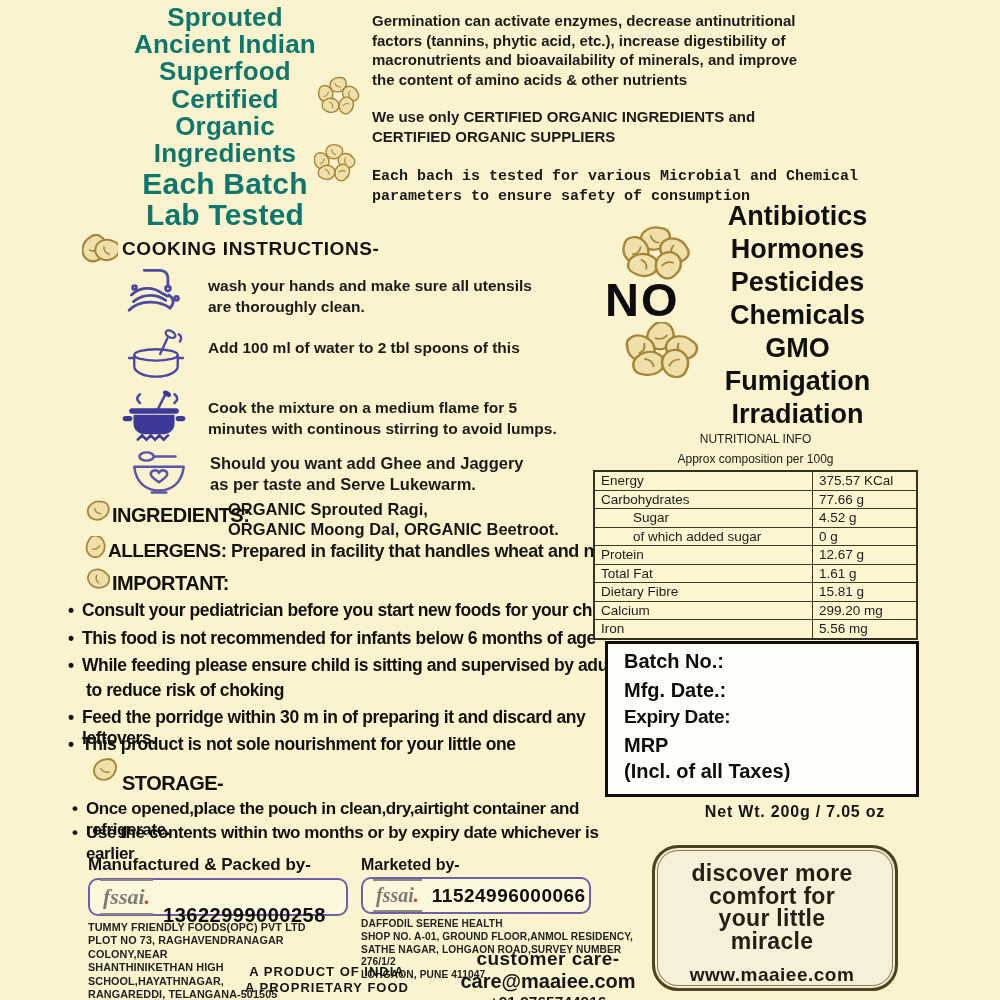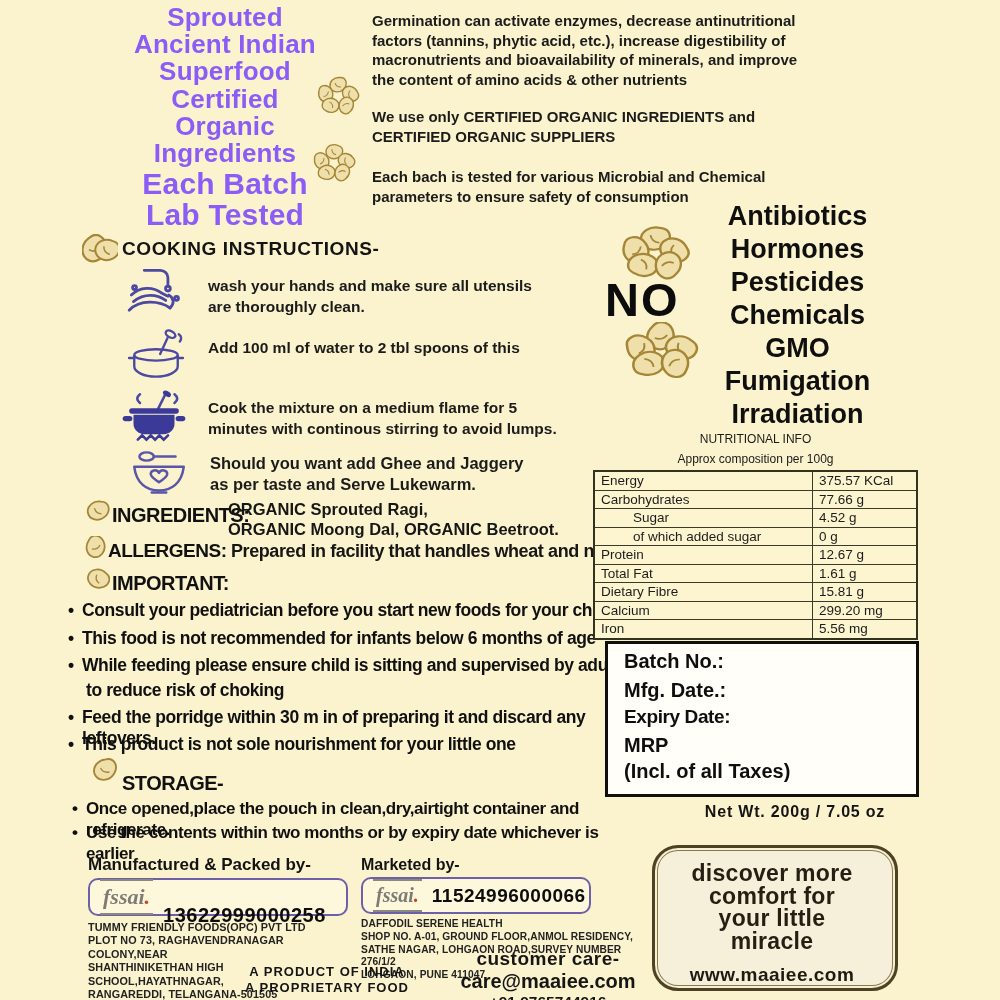--- a/index.html
+++ b/index.html
@@ -2,21 +2,21 @@
 <html><head>
 <meta charset="utf-8">
 <style>
   html,body{margin:0;padding:0;}
   body{font-family:"Liberation Sans",sans-serif;}
   .canvas{position:relative;width:1000px;height:1000px;background:#fbf3cd;overflow:hidden;color:#161616;}
   .abs{position:absolute;}
   .ctr{text-align:center;}
   .cnd{font-weight:bold;letter-spacing:-0.4px;}
   
-  .claim{font-weight:bold;color:#8b5cf6;text-align:center;line-height:27px;font-size:26px;letter-spacing:0.2px;}
+  .claim{font-weight:bold;color:#0f766e;text-align:center;line-height:27px;font-size:26px;letter-spacing:0.2px;}
   .claim.big{font-size:30px;line-height:31px;}
   
   .para{font-size:15px;font-weight:bold;line-height:19.5px;color:#1b1b1b;}
   
   .cook-title{font-size:19px;font-weight:bold;letter-spacing:0.6px;color:#141414;}
   .step-text{font-size:15.5px;font-weight:bold;line-height:20.5px;color:#1b1b1b;}
   .icon-line{stroke:#4c49a3;fill:none;stroke-width:2.6;stroke-linecap:round;stroke-linejoin:round;}
   .icon-fill{fill:#3b3a99;stroke:none;}
   
   .sec-label{font-size:20px;font-weight:bold;letter-spacing:-0.5px;color:#111;}
@@ -98,21 +98,21 @@
   <div class="abs para" style="left:372px;top:11px;width:560px;">
     <div>Germination can activate enzymes, decrease  antinutritional</div>
     <div>factors (tannins, phytic acid, etc.), increase digestibility of</div>
     <div>macronutrients and bioavailability of minerals, and improve</div>
     <div>the content of amino acids &amp; other nutrients</div>
   </div>
   <div class="abs para" style="left:372px;top:107px;width:560px;">
     <div>We use only CERTIFIED ORGANIC INGREDIENTS and</div>
     <div>CERTIFIED ORGANIC SUPPLIERS</div>
   </div>
-  <div class="abs para" style="left:372px;top:167px;width:560px;">
+  <div class="abs para" style="left:372px;top:167px;width:560px;font-family:Liberation Mono, monospace;">
     <div>Each bach is tested for various Microbial and Chemical</div>
     <div>parameters to ensure safety of consumption</div>
   </div>
 
   <svg class="abs" style="left:82px;top:234px;" width="36" height="30" viewBox="-13 -11 26 22">
     <use href="#seedg" transform="translate(-4,0) rotate(-20) scale(1.0)"></use>
       <use href="#seedg" transform="translate(5,1) rotate(40) scale(0.9)"></use>
   </svg>
   <div class="abs cook-title" style="left:122px;top:238px;">COOKING INSTRUCTIONS-</div>
 

